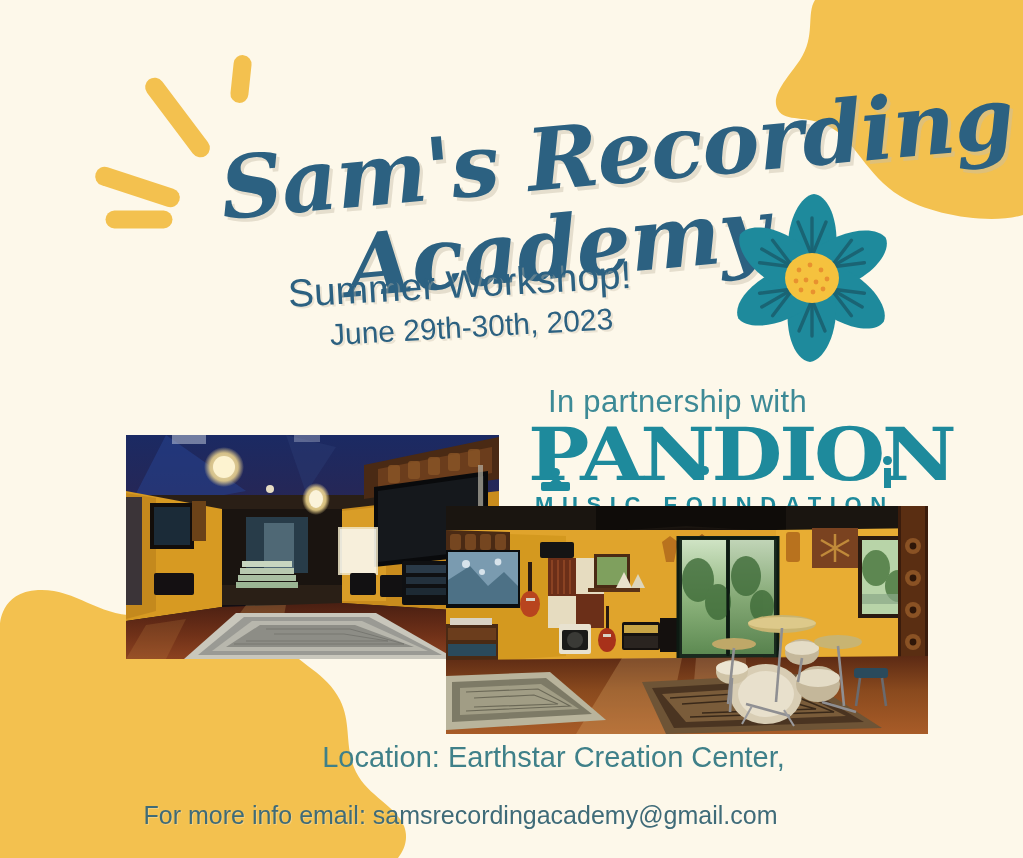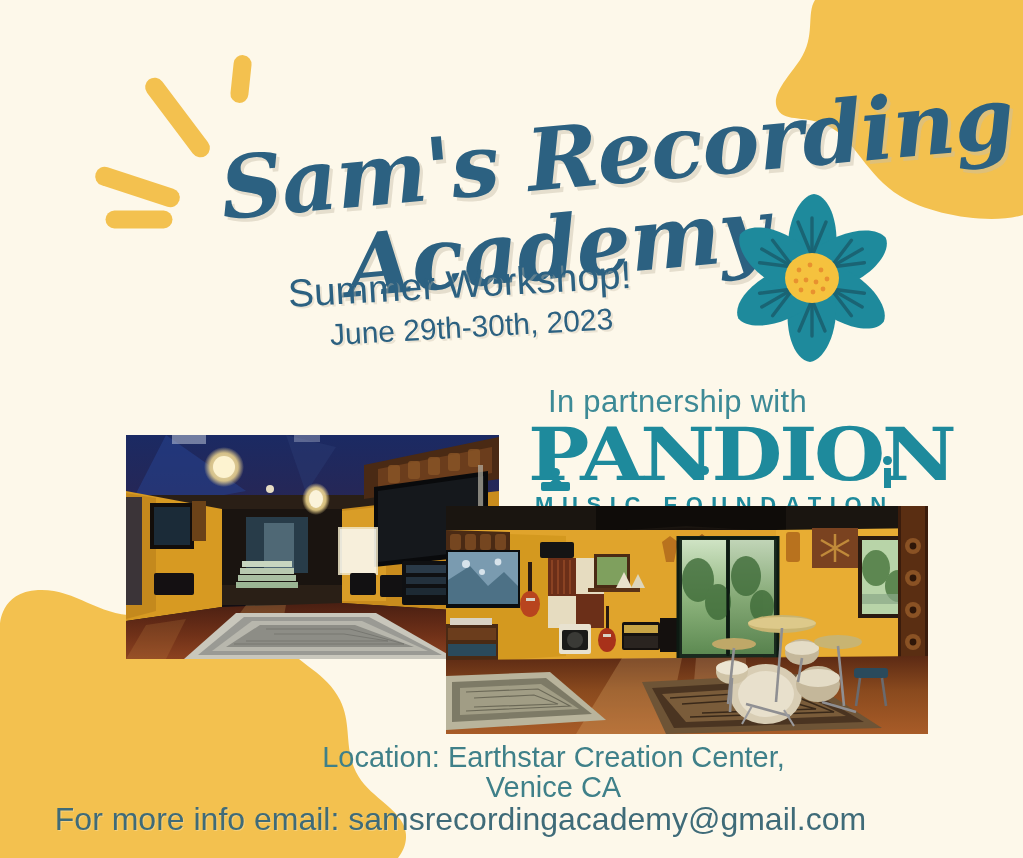--- a/index.html
+++ b/index.html
@@ -208,21 +208,21 @@
     display: inline-block;
     width: 470px;
     margin-left: 68px;
   }
   .email {
     position: absolute;
     left: 0;
     top: 801px;
     width: 921px;
     text-align: center;
-    font-size: 32px;
+    font-size: 25px;
     color: #3f6b78;
     text-shadow: 1px 1px 0 rgba(255,255,255,0.25);
   }
 </style>
 </head>
 <body>
 
 <div id="poster">
 
   <svg class="blob-layer" viewBox="0 0 1023 858" preserveAspectRatio="none">
@@ -646,19 +646,18 @@
       <g stroke="#6a6a6e" stroke-width="2.6">
         <line x1="414" y1="172" x2="410" y2="200"></line>
         <line x1="436" y1="172" x2="440" y2="200"></line>
       </g>
     </svg>
   </div>
 
   <div class="location">
     <span class="location-inner">
       <span>Location: Earthstar Creation Center,</span><br>
-      <span>Venice CA</span>
     </span>
   </div>
 
   <div class="email">For more info email: samsrecordingacademy@gmail.com</div>
 
 </div>
 
 </body></html>

